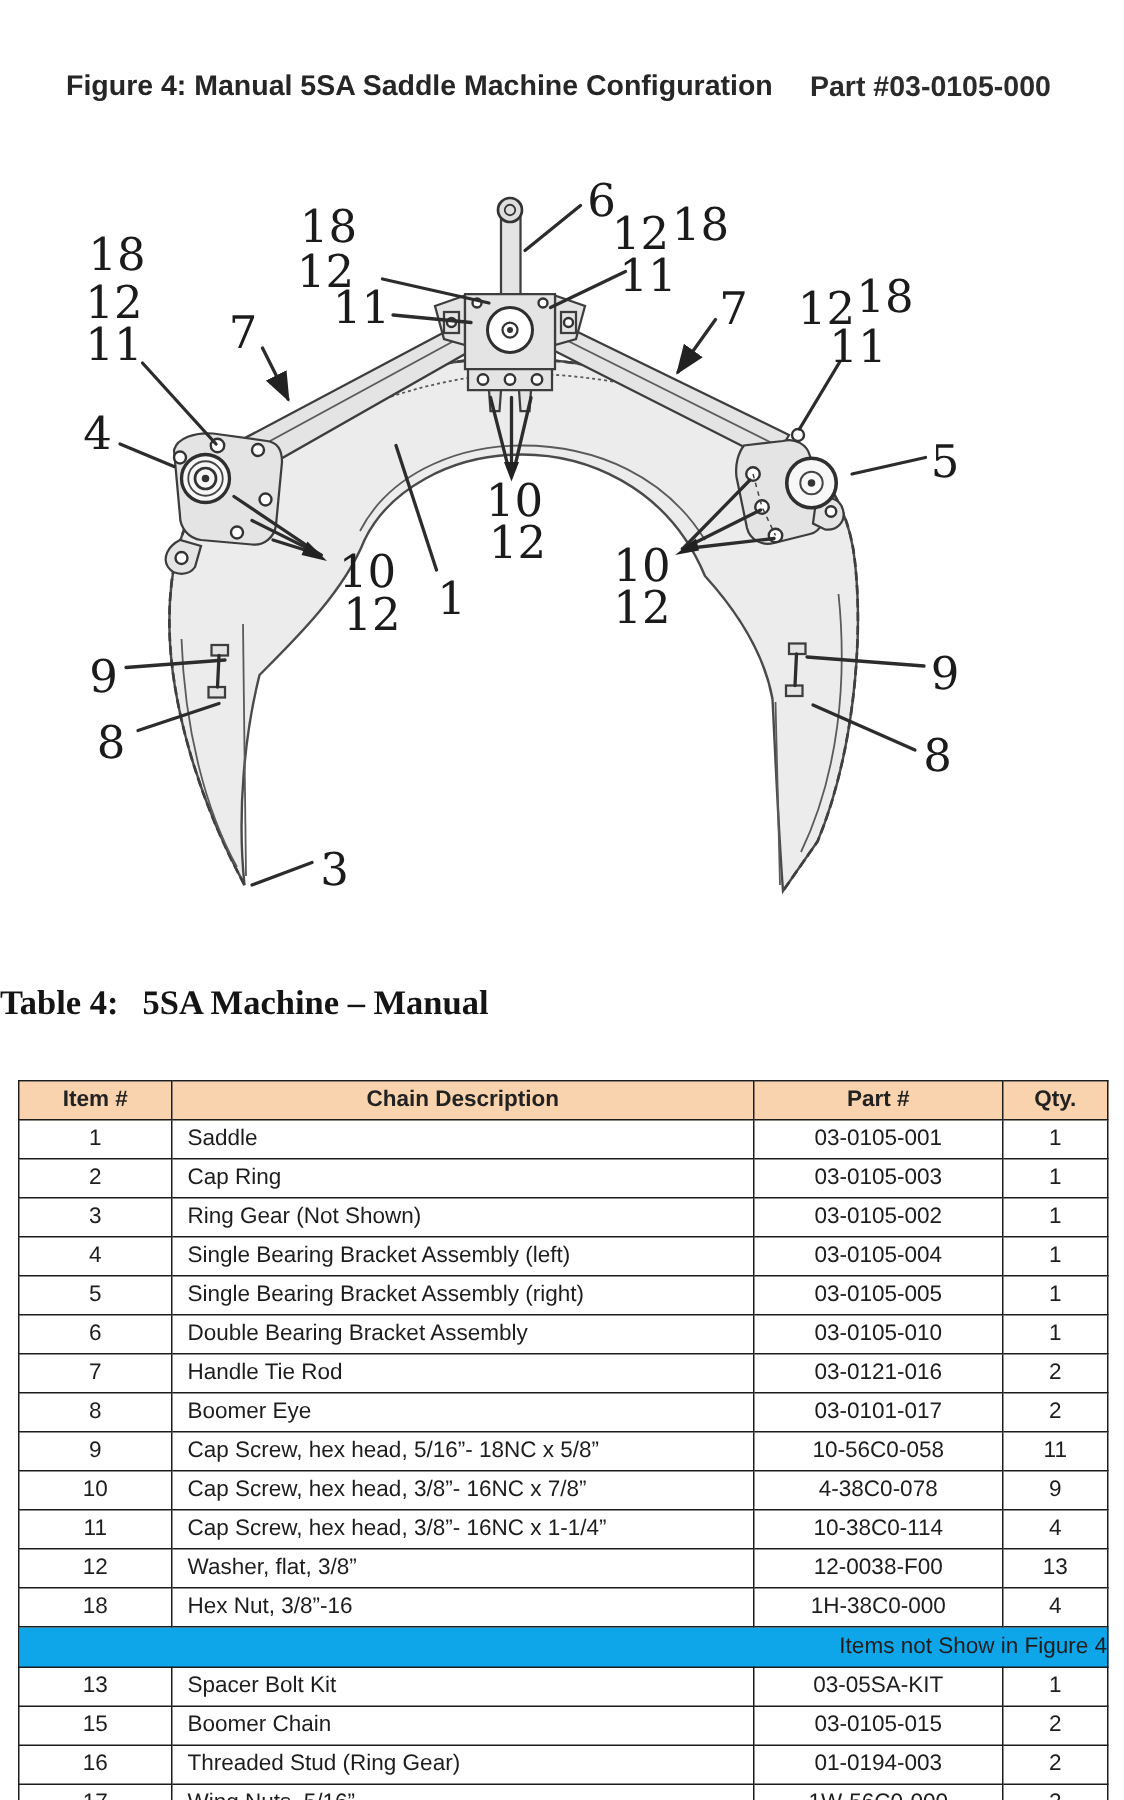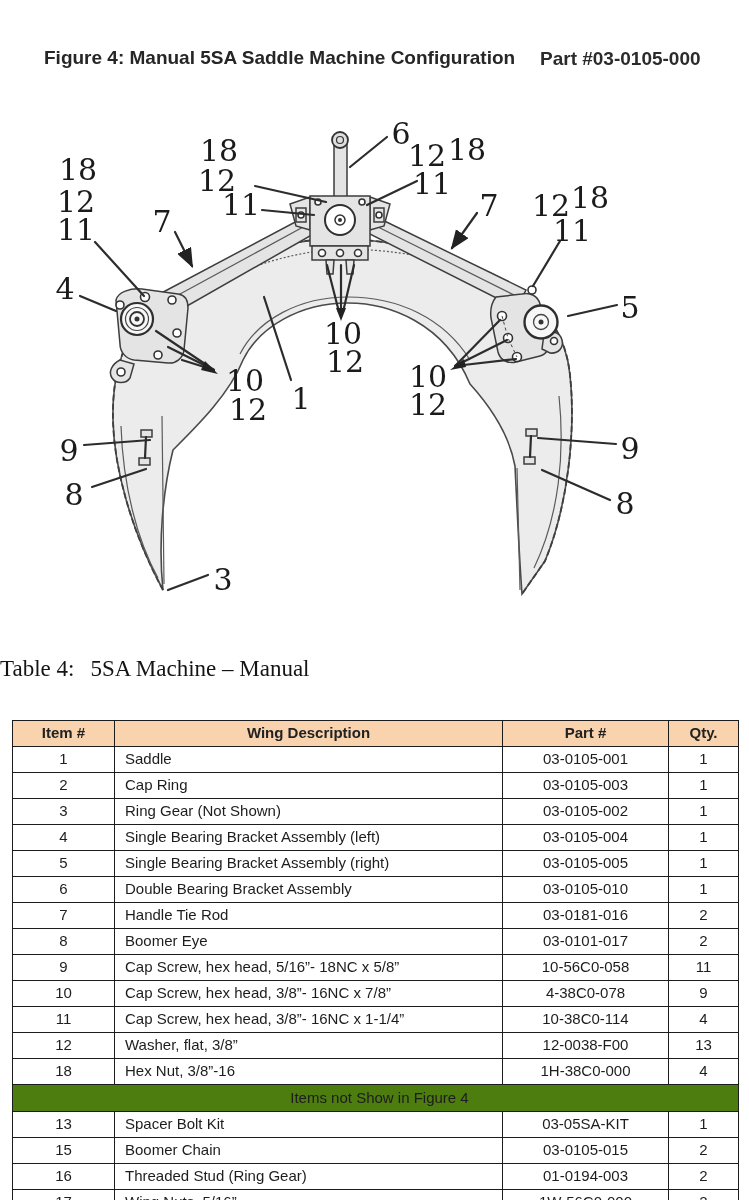--- a/index.html
+++ b/index.html
@@ -2,29 +2,29 @@
 <html><head>
 <meta charset="utf-8">
 <style>
   html,body{margin:0;padding:0;background:#fff;}
   .page{position:relative;width:749px;height:1200px;background:#ffffff;overflow:hidden;
         font-family:"Liberation Sans",sans-serif;margin-top:34px;}
   .fig-caption{position:absolute;left:44px;top:13px;font-size:19px;font-weight:bold;color:#262626;}
   .fig-part{position:absolute;left:540px;top:14px;font-size:19px;font-weight:bold;color:#2b2b2b;}
   .figure-svg{position:absolute;left:0;top:75px;width:749px;height:545px;}
   .table-title{position:absolute;left:0px;top:622px;font-family:"Liberation Serif",serif;
-               font-weight:normal;font-size:23px;color:#141414;white-space:nowrap;}
+               font-weight:bold;font-size:23px;color:#141414;white-space:nowrap;}
   .table-title .t2{margin-left:16px;}
   table.parts{position:absolute;left:12px;top:686px;width:726px;border-collapse:collapse;
               table-layout:fixed;font-size:15px;color:#1d1d1d;}
   table.parts th, table.parts td{border:1.5px solid #1c1c1c;padding:0;line-height:1.1;}
   table.parts th{background:#f8d3ae;font-weight:bold;height:25px;text-align:center;color:#222;}
   table.parts td{height:25px;text-align:center;background:#fff;}
   table.parts td.col-desc{text-align:left;padding-left:10px;}
-  table.parts td.section{background:#4d7c0f;text-align:center;padding-left:8px;height:26px;}
+  table.parts td.section{background:#0ea5e9;text-align:right;padding-left:8px;height:26px;}
   
   .callout{font-family:"DejaVu Serif","Liberation Serif",serif;font-size:30px;fill:#1b1b1b;text-anchor:middle;}
   .ln{stroke:#2c2c2c;stroke-width:2.2;stroke-linecap:round;fill:none;}
   .metal{fill:#ececec;stroke:#4a4a4a;stroke-width:1.6;}
   .metal2{fill:#e4e4e4;stroke:#3d3d3d;stroke-width:1.5;}
   .edge-d{fill:none;stroke:#3f3f3f;stroke-width:1.8;stroke-dasharray:6 3;}
   .detail{fill:none;stroke:#5a5a5a;stroke-width:1.2;}
   .hole{fill:#ffffff;stroke:#333;stroke-width:1.6;}
   .dash{fill:none;stroke:#444;stroke-width:1;stroke-dasharray:3 3;}
   .ah{fill:#222;stroke:none;}
@@ -212,21 +212,21 @@
   <table class="parts">
     <colgroup>
       <col style="width:102px">
         <col style="width:388px">
         <col style="width:166px">
         <col style="width:70px">
     </colgroup>
     <thead>
       <tr>
         <th>Item #</th>
-        <th>Wing Description</th>
+        <th>Chain Description</th>
         <th>Part #</th>
         <th>Qty.</th>
       </tr>
     </thead>
     <tbody id="tbody-main">
         <tr>
           <td class="col-item">1</td>
           <td class="col-desc">Saddle</td>
           <td class="col-part">03-0105-001</td>
           <td class="col-qty">1</td>
@@ -257,21 +257,21 @@
         </tr>
         <tr>
           <td class="col-item">6</td>
           <td class="col-desc">Double Bearing Bracket Assembly</td>
           <td class="col-part">03-0105-010</td>
           <td class="col-qty">1</td>
         </tr>
         <tr>
           <td class="col-item">7</td>
           <td class="col-desc">Handle Tie Rod</td>
-          <td class="col-part">03-0181-016</td>
+          <td class="col-part">03-0121-016</td>
           <td class="col-qty">2</td>
         </tr>
         <tr>
           <td class="col-item">8</td>
           <td class="col-desc">Boomer Eye</td>
           <td class="col-part">03-0101-017</td>
           <td class="col-qty">2</td>
         </tr>
         <tr>
           <td class="col-item">9</td>

